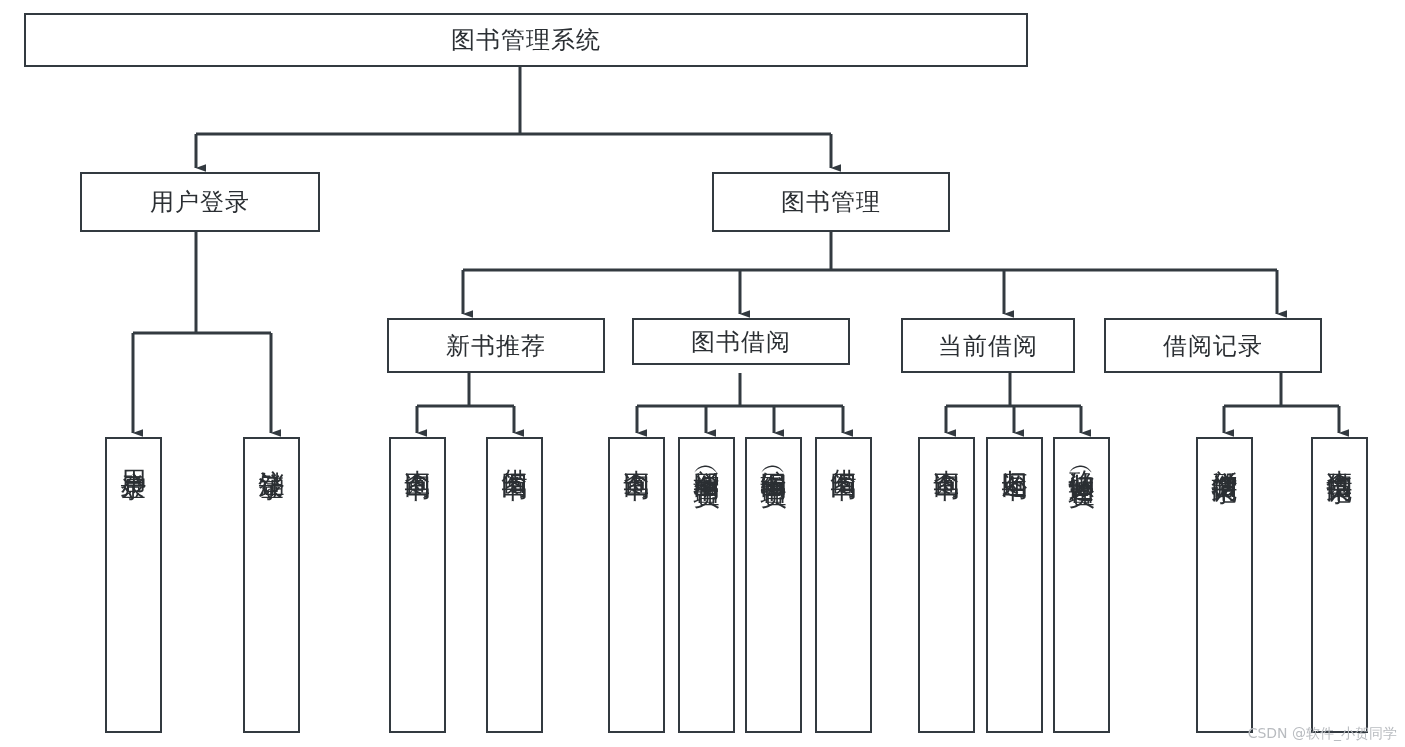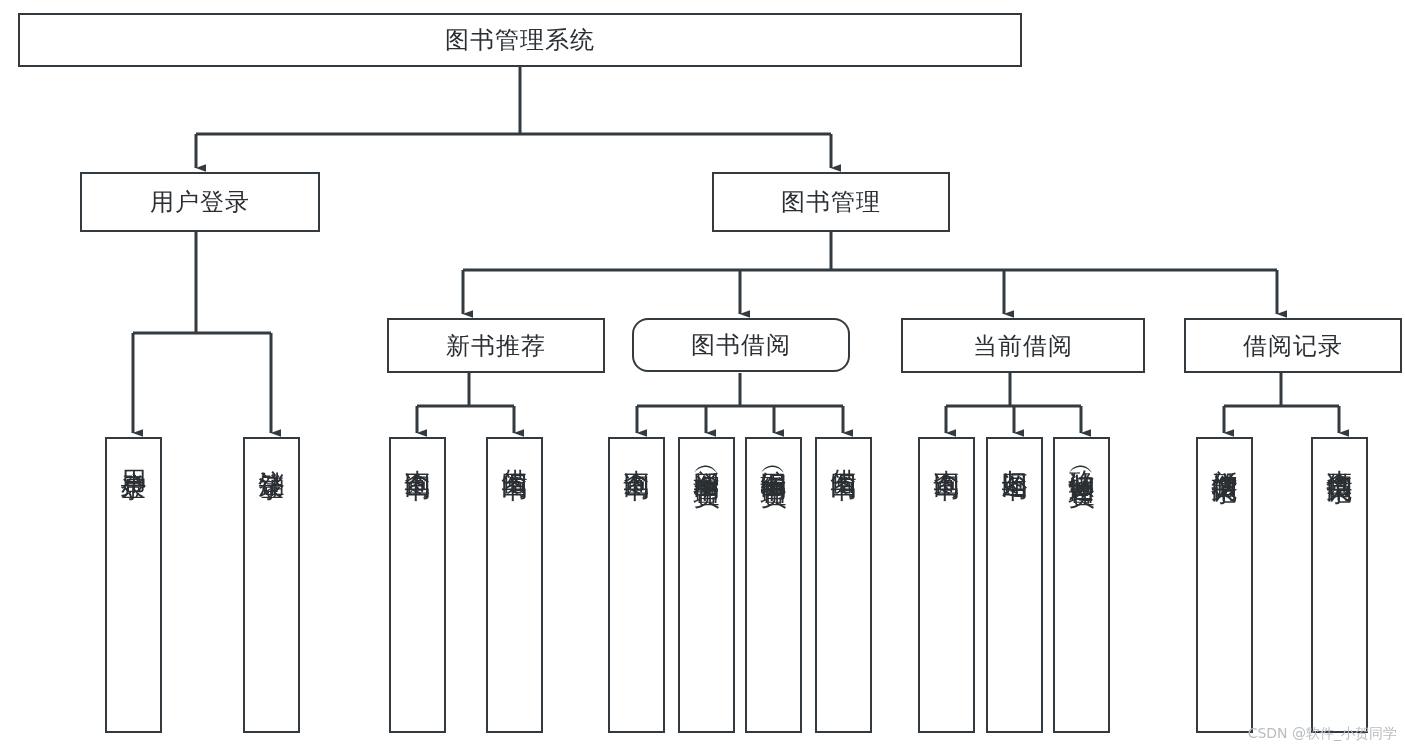--- a/index.html
+++ b/index.html
@@ -64,41 +64,41 @@
     <line x1="1014" y1="406" x2="1014" y2="433" marker-end="url(#arw)"></line>
     <line x1="1081" y1="406" x2="1081" y2="433" marker-end="url(#arw)"></line>
 
     <line x1="1281" y1="373" x2="1281" y2="406"></line>
     <line x1="1224" y1="406" x2="1339" y2="406"></line>
     <line x1="1224" y1="406" x2="1224" y2="433" marker-end="url(#arw)"></line>
     <line x1="1339" y1="406" x2="1339" y2="433" marker-end="url(#arw)"></line>
   </g>
 </svg>
 
-<div class="node h" style="left:18px;top:13px;width:1004px;height:54px;">
+<div class="node h" style="left:24px;top:13px;width:1004px;height:54px;">
   <span>图书管理系统</span>
 </div>
 
 <div class="node h" style="left:80px;top:172px;width:240px;height:60px;">
   <span>用户登录</span>
 </div>
 <div class="node h" style="left:712px;top:172px;width:238px;height:60px;text-align:right;">
   <span>图书管理</span>
 </div>
 
 <div class="node h" style="left:360px;top:318px;width:218px;height:55px;margin-left:27px;">
   <span>新书推荐</span>
 </div>
-<div class="node h" style="left:632px;top:318px;width:218px;height:54px;border-radius:16px;">
+<div class="node h" style="left:632px;top:318px;width:218px;height:47px;">
   <span>图书借阅</span>
 </div>
-<div class="node h" style="left:901px;top:318px;width:244px;height:55px;">
+<div class="node h" style="left:901px;top:318px;width:174px;height:55px;">
   <span>当前借阅</span>
 </div>
-<div class="node h" style="left:1184px;top:318px;width:218px;height:55px;align-items:center;">
+<div class="node h" style="left:1104px;top:318px;width:218px;height:55px;align-items:center;">
   <span>借阅记录</span>
 </div>
 
 <div class="node v" style="left:105px;top:437px;width:57px;height:296px;">
   <span class="vtext">用户登录</span>
 </div>
 <div class="node v" style="left:243px;top:437px;width:57px;height:296px;">
   <span class="vtext">注销登录</span>
 </div>
 

